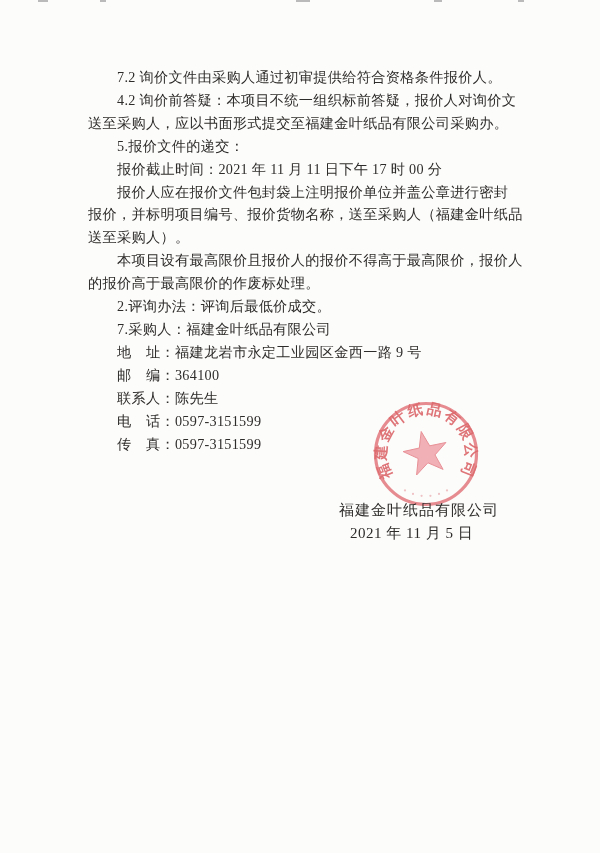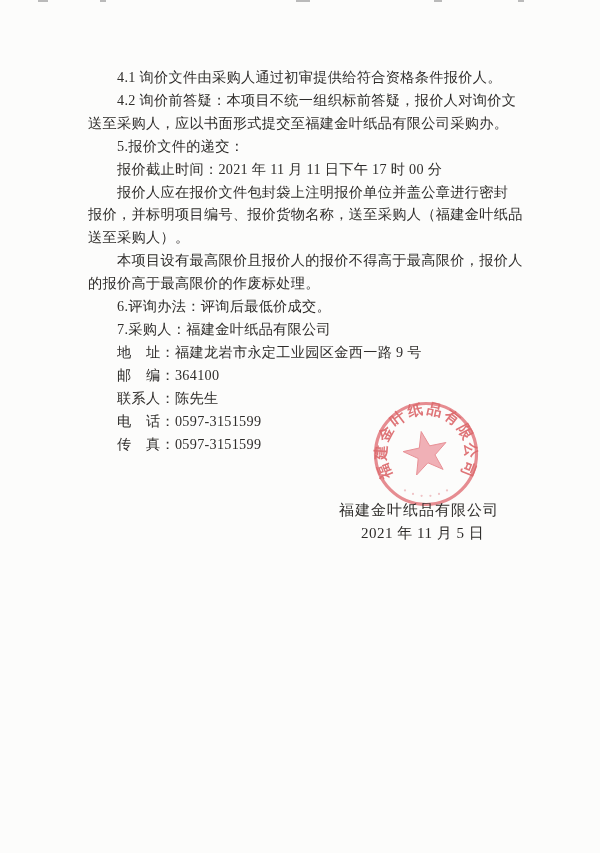--- a/index.html
+++ b/index.html
@@ -6,48 +6,48 @@
   .page{
     position:relative;width:600px;height:853px;background:#fcfcfb;
     overflow:hidden;font-family:"Liberation Serif",serif;color:#2e2c2a;
   }
   .scan-mark{position:absolute;top:0;height:2px;background:#6a6a6a;opacity:.45;}
   .body-text{position:absolute;left:88px;top:66px;width:436px;}
   .line{font-size:14.2px;line-height:22.9px;letter-spacing:.3px;white-space:nowrap;}
   .indent{padding-left:29px;}
   .bold{font-weight:normal;}
   .sig-company{position:absolute;left:339px;top:501px;font-size:15px;letter-spacing:1px;}
-  .sig-date{position:absolute;left:361px;top:524px;font-size:15px;letter-spacing:.5px;}
+  .sig-date{position:absolute;left:350px;top:524px;font-size:15px;letter-spacing:.5px;}
   .seal{position:absolute;left:361px;top:389px;width:130px;height:130px;
         mix-blend-mode:multiply;opacity:.93;}
   .seal text{font-family:"Liberation Serif",serif;}
 </style>
 </head>
 <body>
 
 <div class="page">
 
   <span class="scan-mark" style="left:38px;width:10px;"></span>
   <span class="scan-mark" style="left:100px;width:6px;"></span>
   <span class="scan-mark" style="left:296px;width:14px;"></span>
   <span class="scan-mark" style="left:434px;width:8px;"></span>
   <span class="scan-mark" style="left:518px;width:6px;"></span>
 
   <div class="body-text">
-    <div class="line indent">4.1 询价文件由采购人通过初审提供给符合资格条件报价人。</div>
+    <div class="line indent">7.2 询价文件由采购人通过初审提供给符合资格条件报价人。</div>
     <div class="line indent">4.2 询价前答疑：本项目不统一组织标前答疑，报价人对询价文</div>
     <div class="line">送至采购人，应以书面形式提交至福建金叶纸品有限公司采购办。</div>
     <div class="line indent bold">5.报价文件的递交：</div>
     <div class="line indent bold">报价截止时间：2021 年 11 月 11 日下午 17 时 00 分</div>
     <div class="line indent">报价人应在报价文件包封袋上注明报价单位并盖公章进行密封</div>
     <div class="line">报价，并标明项目编号、报价货物名称，送至采购人（福建金叶纸品</div>
     <div class="line">送至采购人）。</div>
     <div class="line indent">本项目设有最高限价且报价人的报价不得高于最高限价，报价人</div>
     <div class="line">的报价高于最高限价的作废标处理。</div>
-    <div class="line indent">6.评询办法：评询后最低价成交。</div>
+    <div class="line indent">2.评询办法：评询后最低价成交。</div>
     <div class="line indent">7.采购人：福建金叶纸品有限公司</div>
     <div class="line indent">地　址：福建龙岩市永定工业园区金西一路 9 号</div>
     <div class="line indent">邮　编：364100</div>
     <div class="line indent">联系人：陈先生</div>
     <div class="line indent">电　话：0597-3151599</div>
     <div class="line indent">传　真：0597-3151599</div>
   </div>
 
   <svg class="seal" viewBox="0 0 130 130">
     <circle cx="65" cy="65" r="50.5" fill="none" stroke="#e4787d" stroke-width="3.2" opacity="0.9"></circle>

